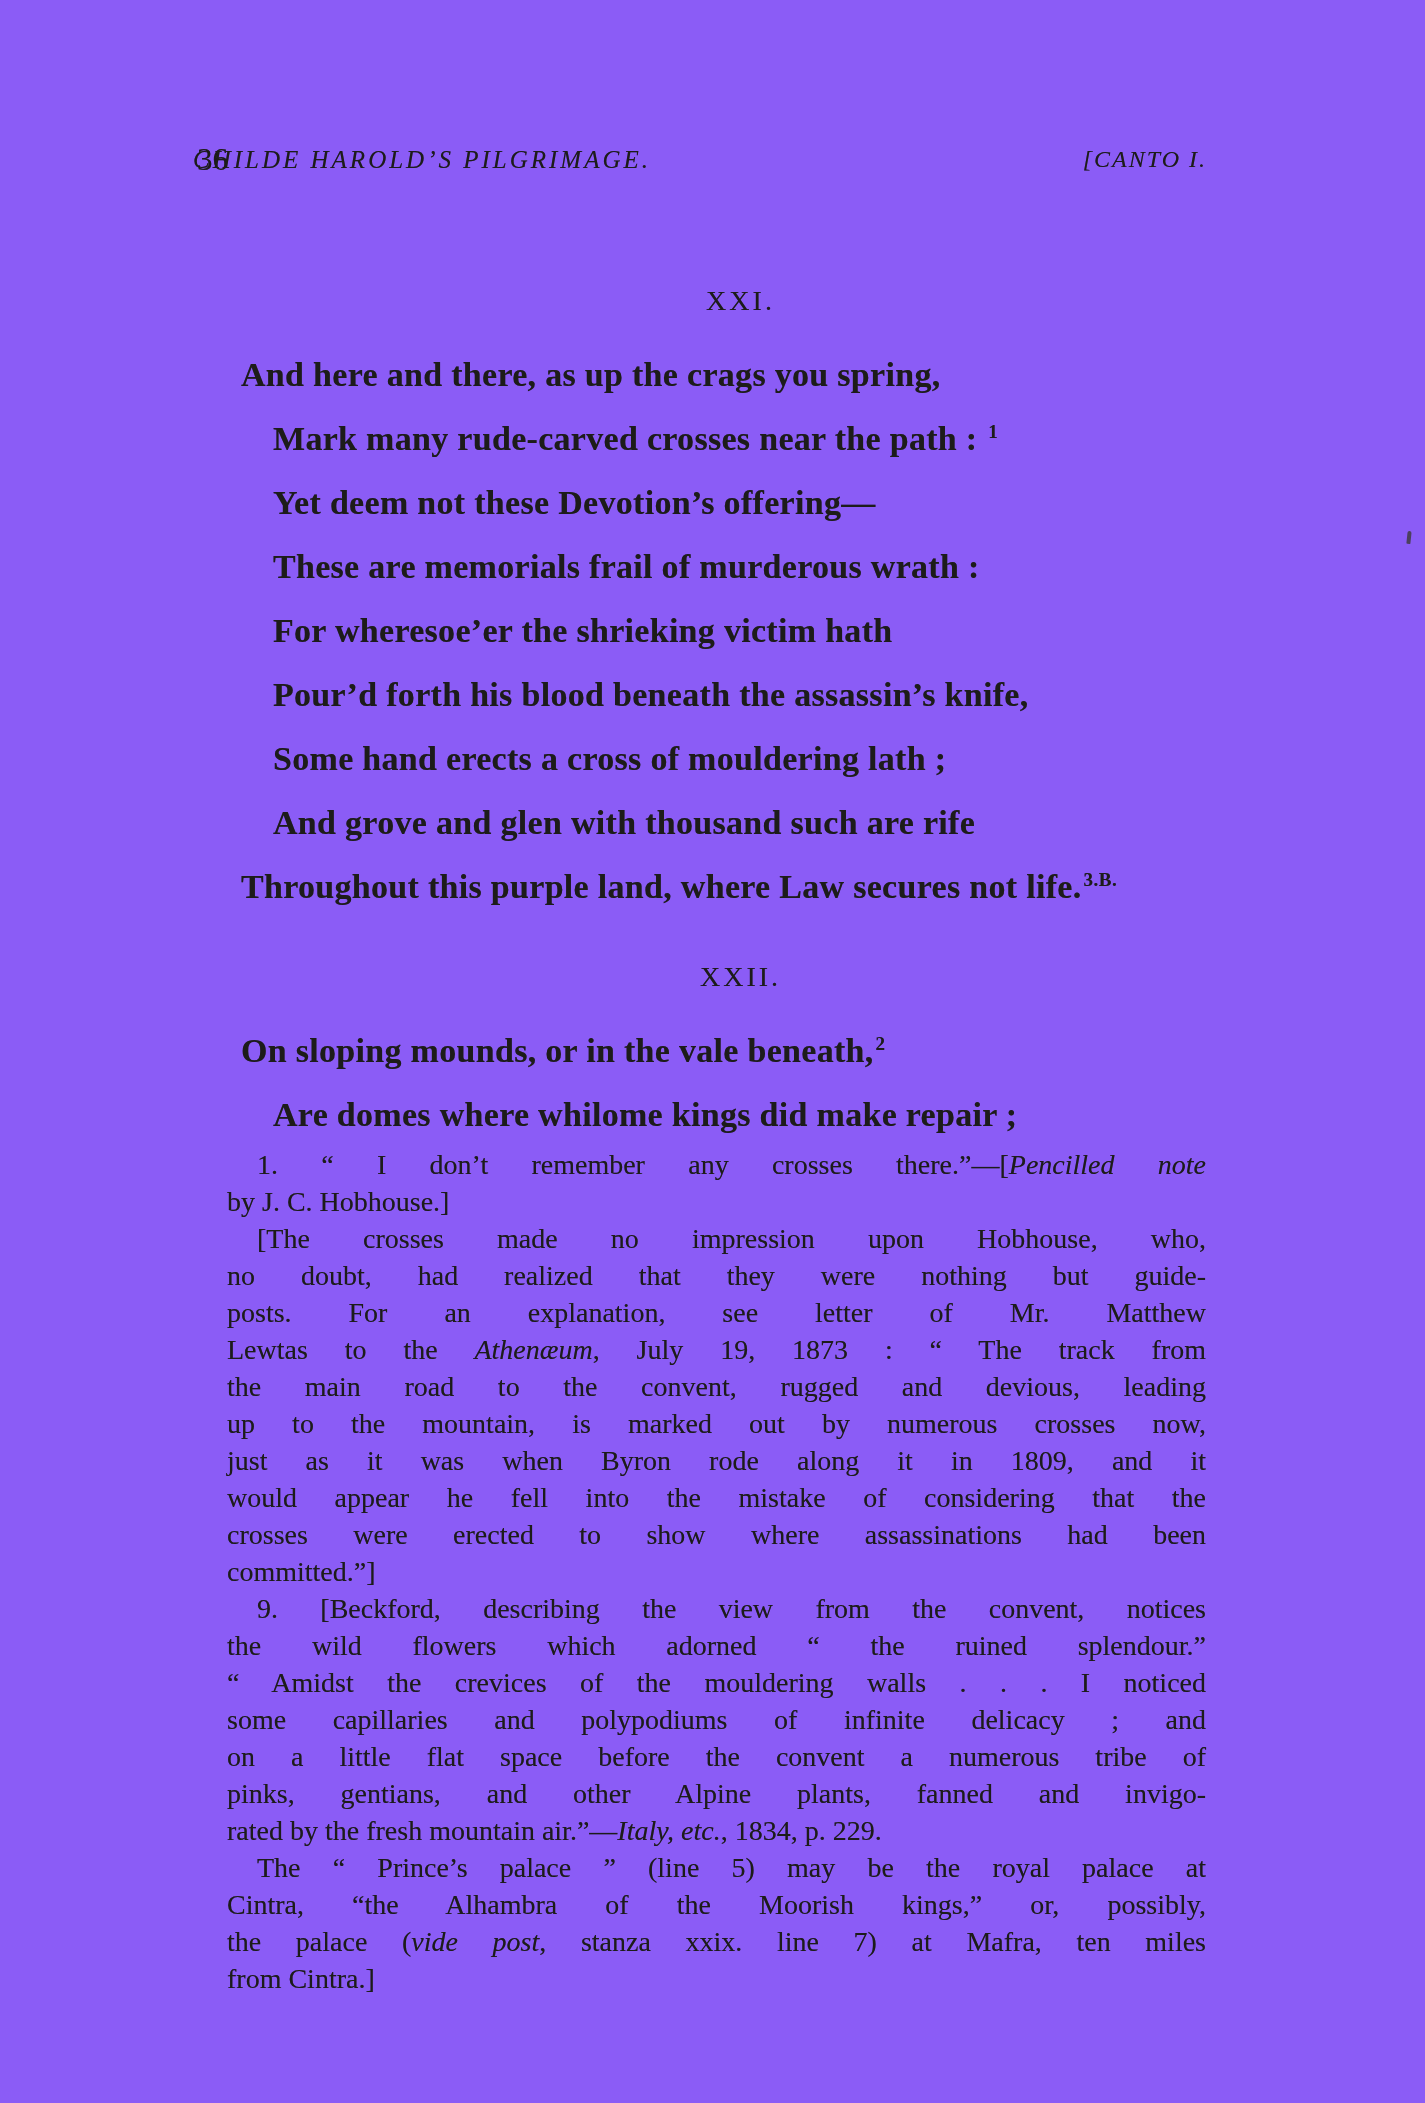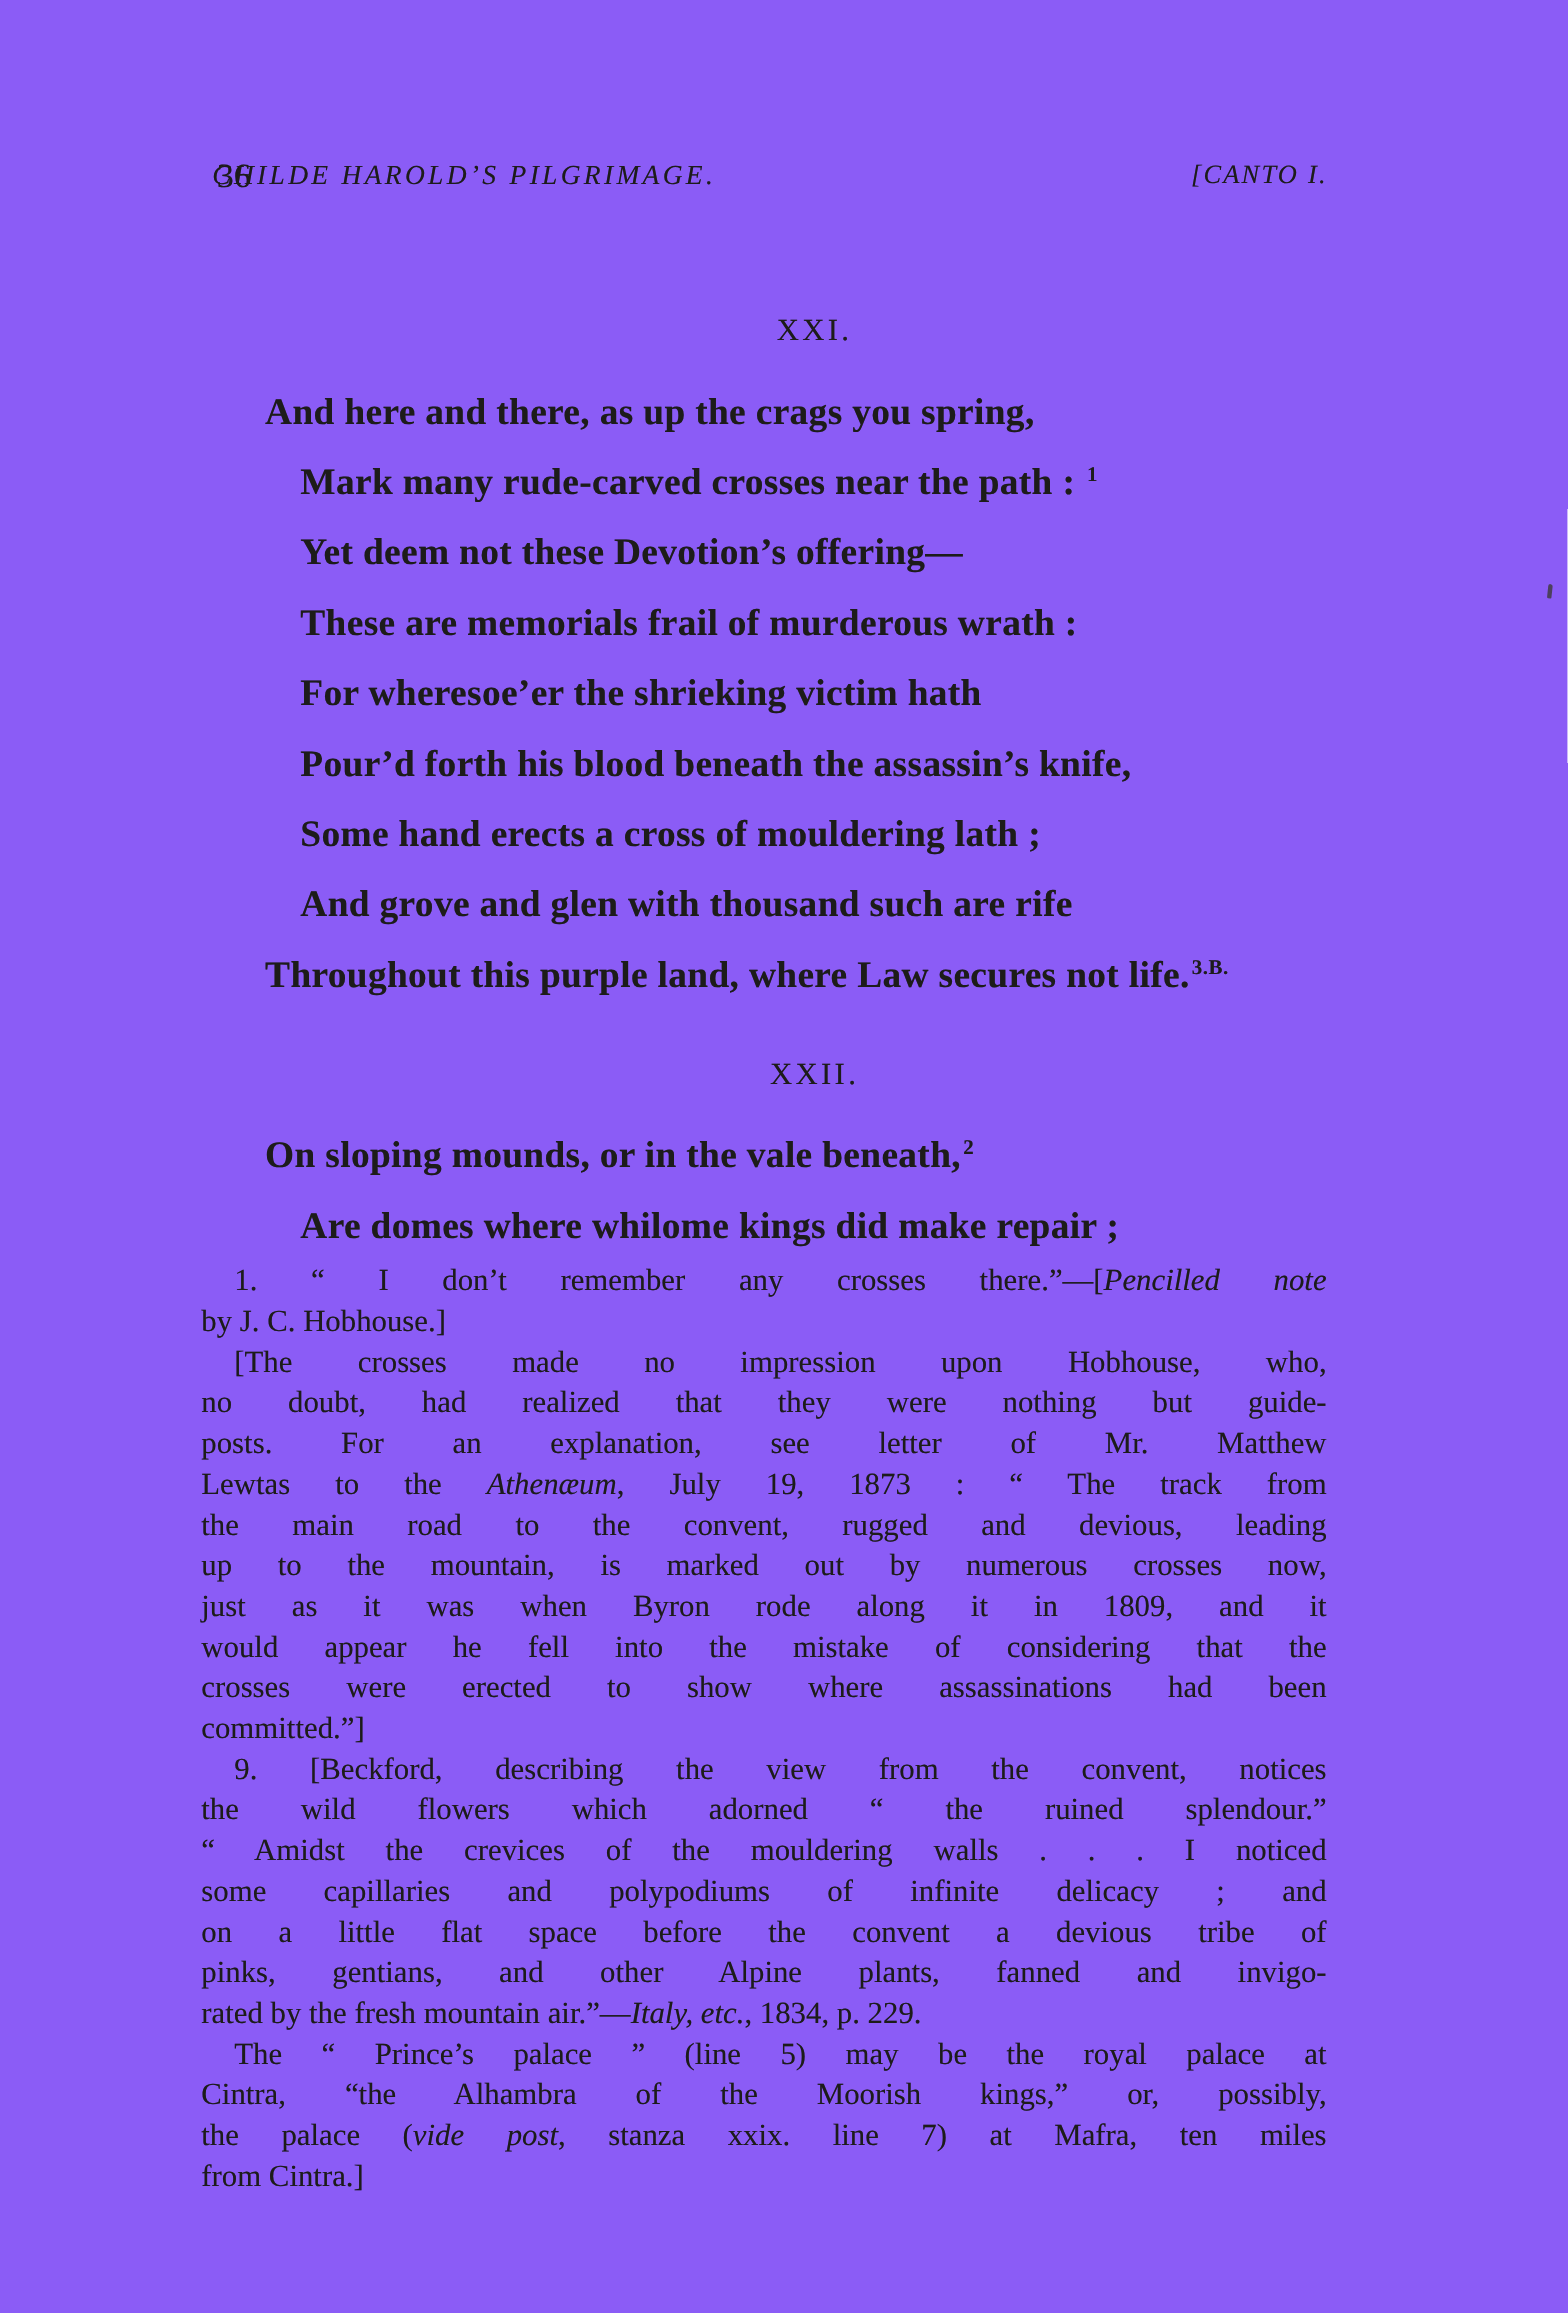--- a/index.html
+++ b/index.html
@@ -23,21 +23,21 @@
   
   .main { position: absolute; left: 193px; top: 285px; width: 1015px; margin-left: 40px; }
   .stanza { margin-bottom: 42px; }
   .stanza-number { text-align: center; font-size: 28px; letter-spacing: 3px; line-height: 32px; margin-bottom: 26px; }
   .pline { font-size: 34px; line-height: 64px; letter-spacing: 0.3px; white-space: nowrap; padding-left: 8px; font-weight: bold; }
   .pline.ind { padding-left: 40px; }
   .pline sup { font-size: 0.56em; vertical-align: super; line-height: 0; letter-spacing: 0.5px; margin-left: 2px; }
 
   
   .footnotes { position: absolute; left: 183px; top: 1146px; width: 1023px; font-size: 28px; }
-  .fline { line-height: 37px; white-space: normal; }
+  .fline { line-height: 37px; white-space: normal; margin-left: 44px; }
   .fline.j { text-align: justify; text-align-last: justify; }
   .fline.ind { text-indent: 30px; }
   .it { font-style: italic; }
 
   
   .speck {
     position: absolute; left: 1407px; top: 531px;
     width: 4px; height: 13px;
     background: #3c3a38; border-radius: 2px 2px 1px 1px;
     transform: rotate(6deg); opacity: 0.8;
@@ -84,21 +84,21 @@
       <div class="fline j"><span>the main road to the convent, rugged and devious, leading</span></div>
       <div class="fline j"><span>up to the mountain, is marked out by numerous crosses now,</span></div>
       <div class="fline j"><span>just as it was when Byron rode along it in 1809, and it</span></div>
       <div class="fline j"><span>would appear he fell into the mistake of considering that the</span></div>
       <div class="fline j"><span>crosses were erected to show where assassinations had been</span></div>
       <div class="fline"><span>committed.”]</span></div>
       <div class="fline j ind"><span>9. [Beckford, describing the view from the convent, notices</span></div>
       <div class="fline j"><span>the wild flowers which adorned “ the ruined splendour.”</span></div>
       <div class="fline j"><span>“ Amidst the crevices of the mouldering walls . . . I noticed</span></div>
       <div class="fline j"><span>some capillaries and polypodiums of infinite delicacy ; and</span></div>
-      <div class="fline j"><span>on a little flat space before the convent a devious tribe of</span></div>
+      <div class="fline j"><span>on a little flat space before the convent a numerous tribe of</span></div>
       <div class="fline j"><span>pinks, gentians, and other Alpine plants, fanned and invigo-</span></div>
       <div class="fline"><span>rated by the fresh mountain air.”—</span><span class="it">Italy, etc.</span><span>, 1834, p. 229.</span></div>
       <div class="fline j ind"><span>The “ Prince’s palace ” (line 5) may be the royal palace at</span></div>
       <div class="fline j"><span>Cintra, “the Alhambra of the Moorish kings,” or, possibly,</span></div>
       <div class="fline j"><span>the palace (</span><span class="it">vide post</span><span>, stanza xxix. line 7) at Mafra, ten miles</span></div>
       <div class="fline"><span>from Cintra.]</span></div>
     </div>
 
   <span class="speck"></span>
 

